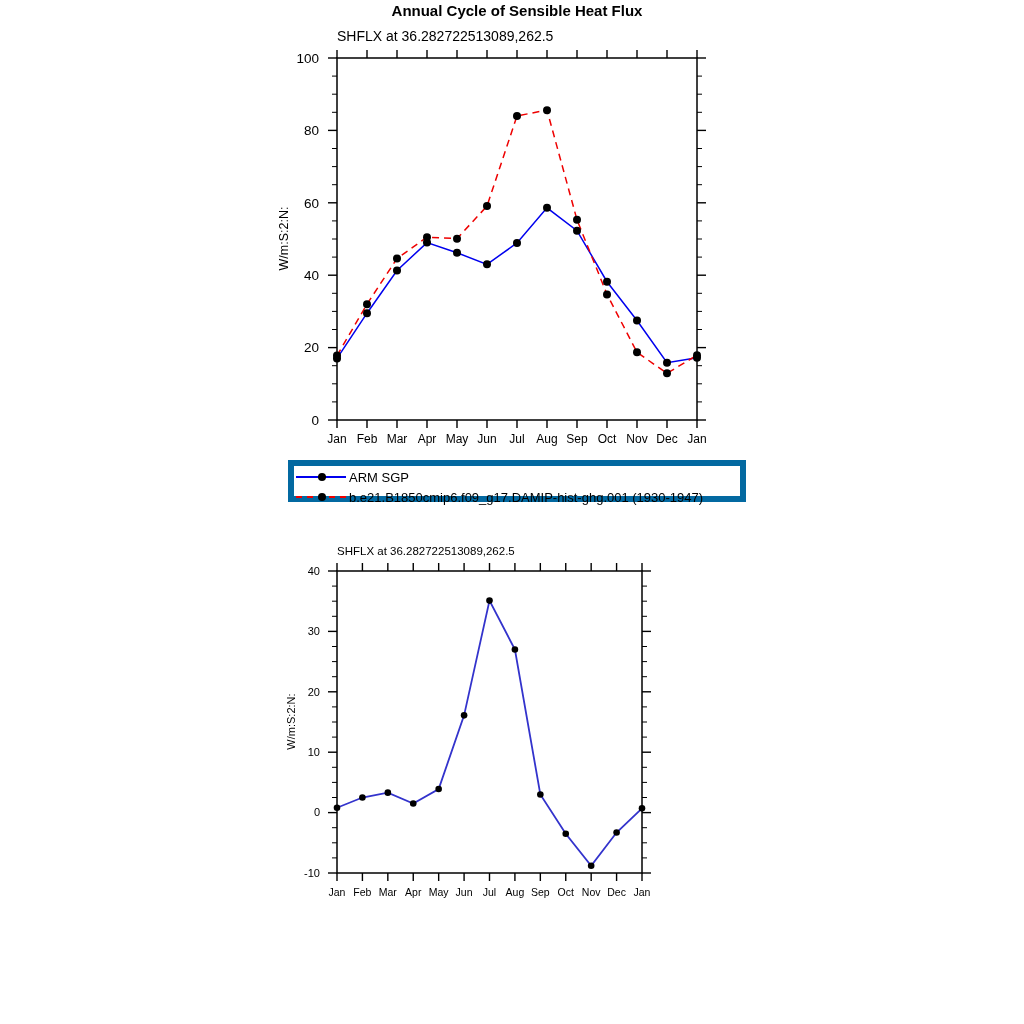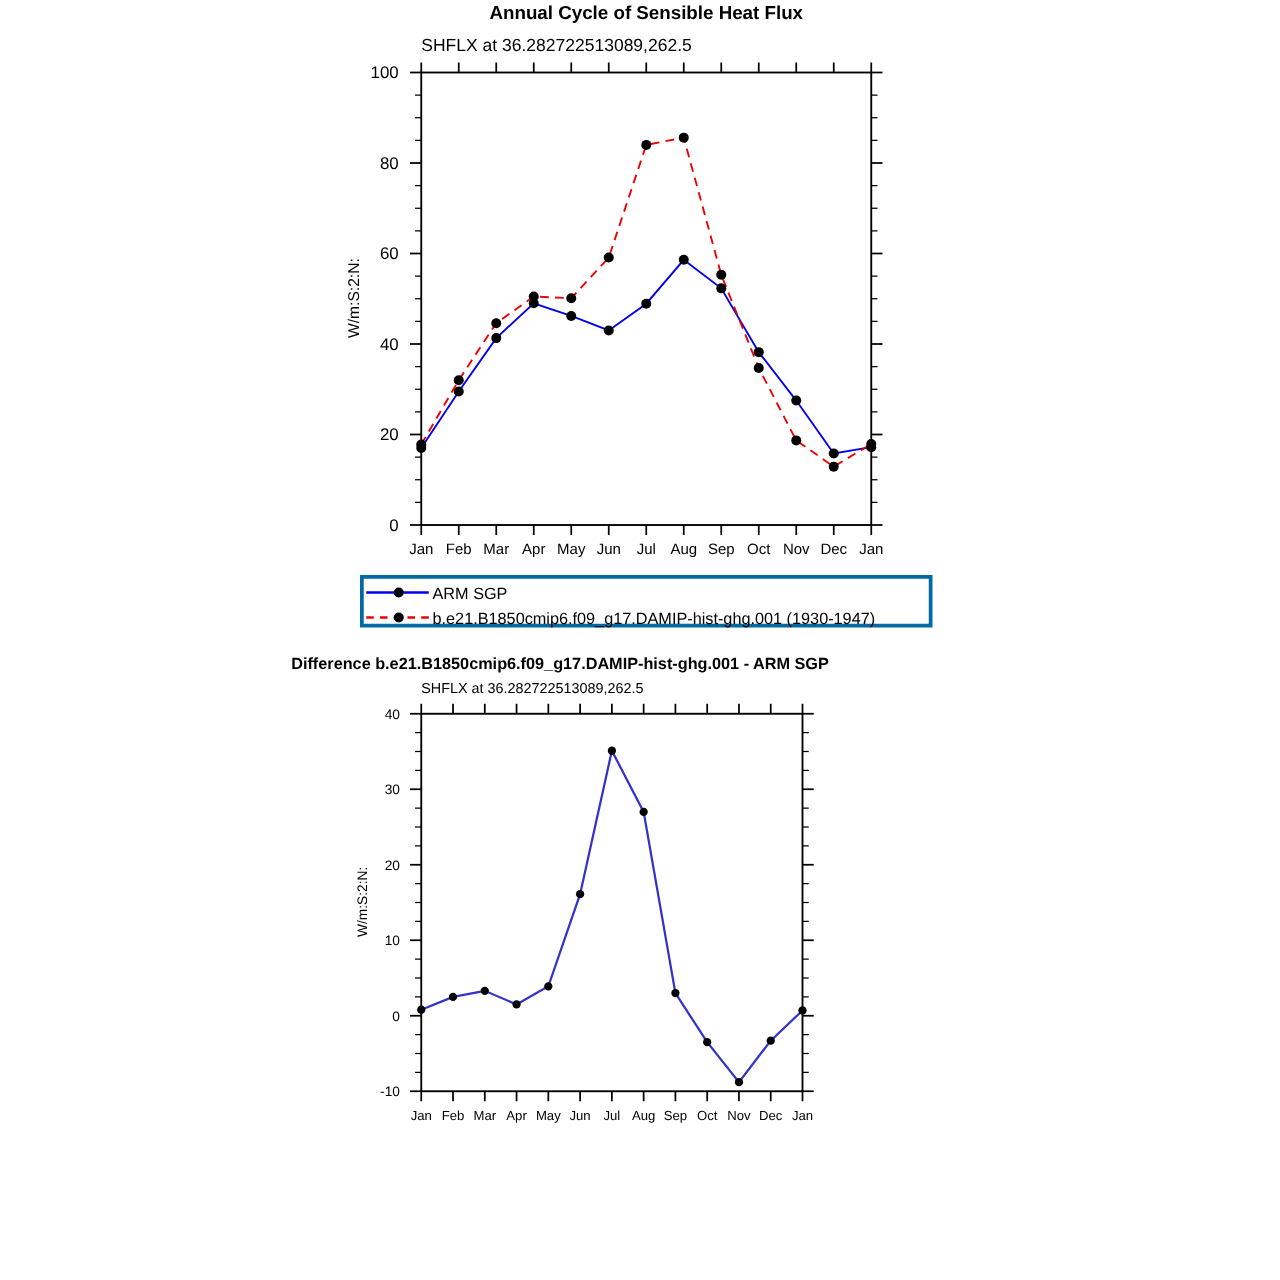--- a/index.html
+++ b/index.html
@@ -12,21 +12,21 @@
   .subtitle1{position:absolute;left:337px;top:28px;font-size:14px;}
   .ylabel1{position:absolute;left:224px;top:231px;width:120px;height:15px;
            text-align:center;font-size:12.5px;transform:rotate(-90deg);}
   .title2{position:absolute;left:148px;top:523px;width:600px;text-align:center;
           font-size:13px;font-weight:bold;}
   .subtitle2{position:absolute;left:337px;top:545px;font-size:11.5px;}
   .ylabel2{position:absolute;left:236px;top:715px;width:110px;height:13px;
            text-align:center;font-size:11px;transform:rotate(-90deg);}
   #charts-svg{position:absolute;left:0;top:0;}
   .legend{position:absolute;left:288px;top:460px;width:458px;height:42px;
-          border:3px solid #0369a1;box-sizing:border-box;padding:1px 0 0 2px;}
+          border:6px solid #0369a1;box-sizing:border-box;padding:1px 0 0 2px;}
   .legend-row{display:flex;align-items:center;height:20px;}
   .legend-sample{position:relative;display:inline-block;width:50px;height:14px;
                  flex:0 0 50px;margin-right:3px;}
   .legend-sample-line{position:absolute;left:0;right:0;top:6px;border-top:2px solid #000;}
   .legend-sample-dot{position:absolute;left:22px;top:3px;width:8px;height:8px;
                      border-radius:50%;background:#000;}
   .legend-label{font-size:13px;white-space:nowrap;}
 </style>
 </head>
 <body>
@@ -280,17 +280,16 @@
     </div>
     <div class="legend-row">
       <span class="legend-sample">
         <span class="legend-sample-line" style="border-top-color: rgb(238, 0, 0); border-top-style: dashed;"></span>
         <span class="legend-sample-dot"></span>
       </span>
       <span class="legend-label">b.e21.B1850cmip6.f09_g17.DAMIP-hist-ghg.001 (1930-1947)</span>
     </div>
   </div>
 
-  <div class="title2">Difference b.e21.B1850cmip6.f09_g17.DAMIP-hist-ghg.001 - ARM SGP</div>
   <div class="subtitle2">SHFLX at 36.282722513089,262.5</div>
   <div class="ylabel2">W/m:S:2:N:</div>
 
 </div>
 
 </body></html>

